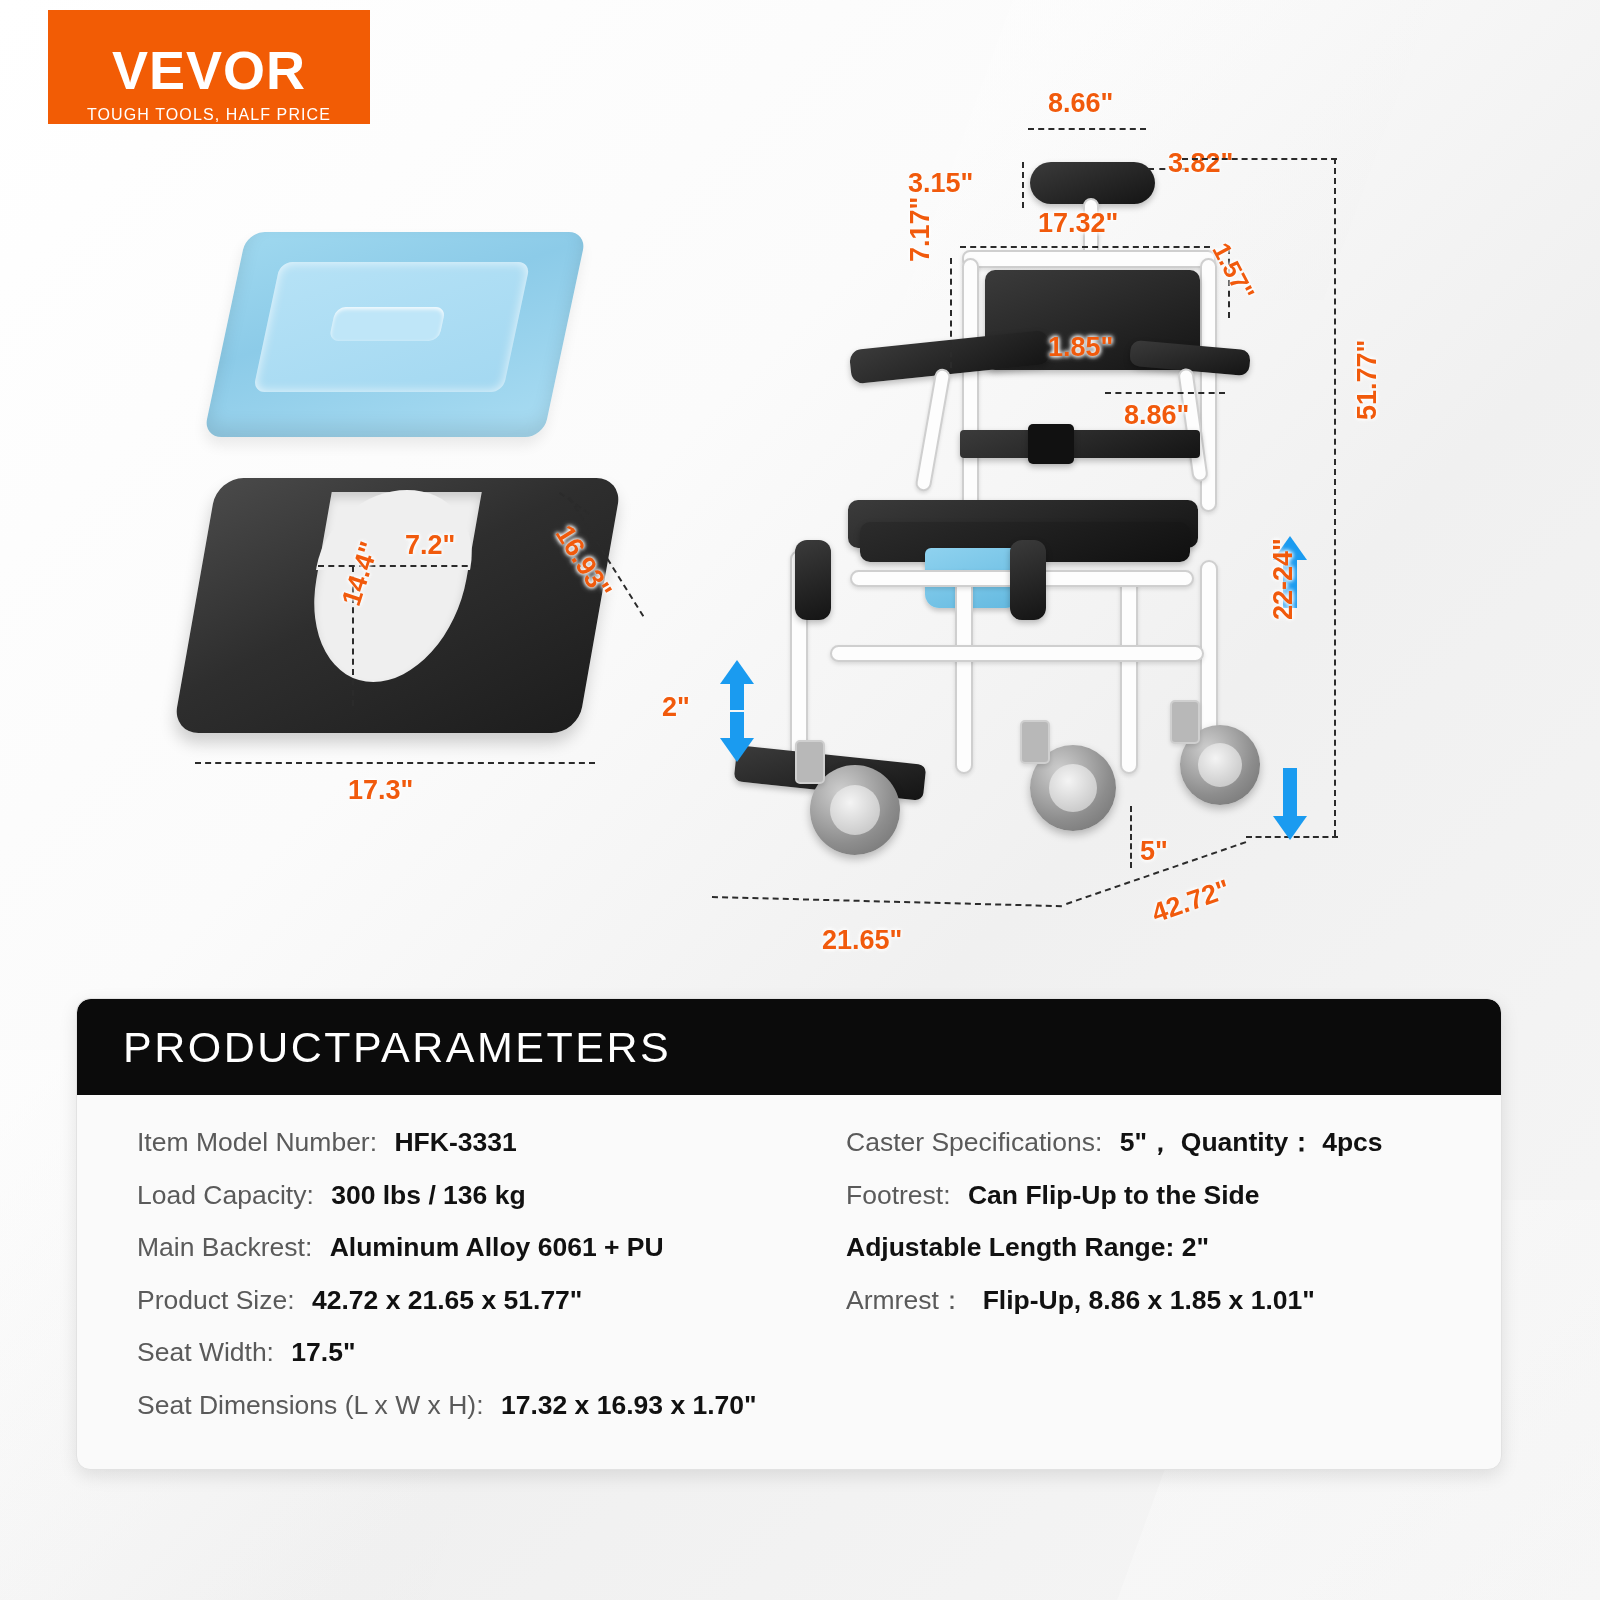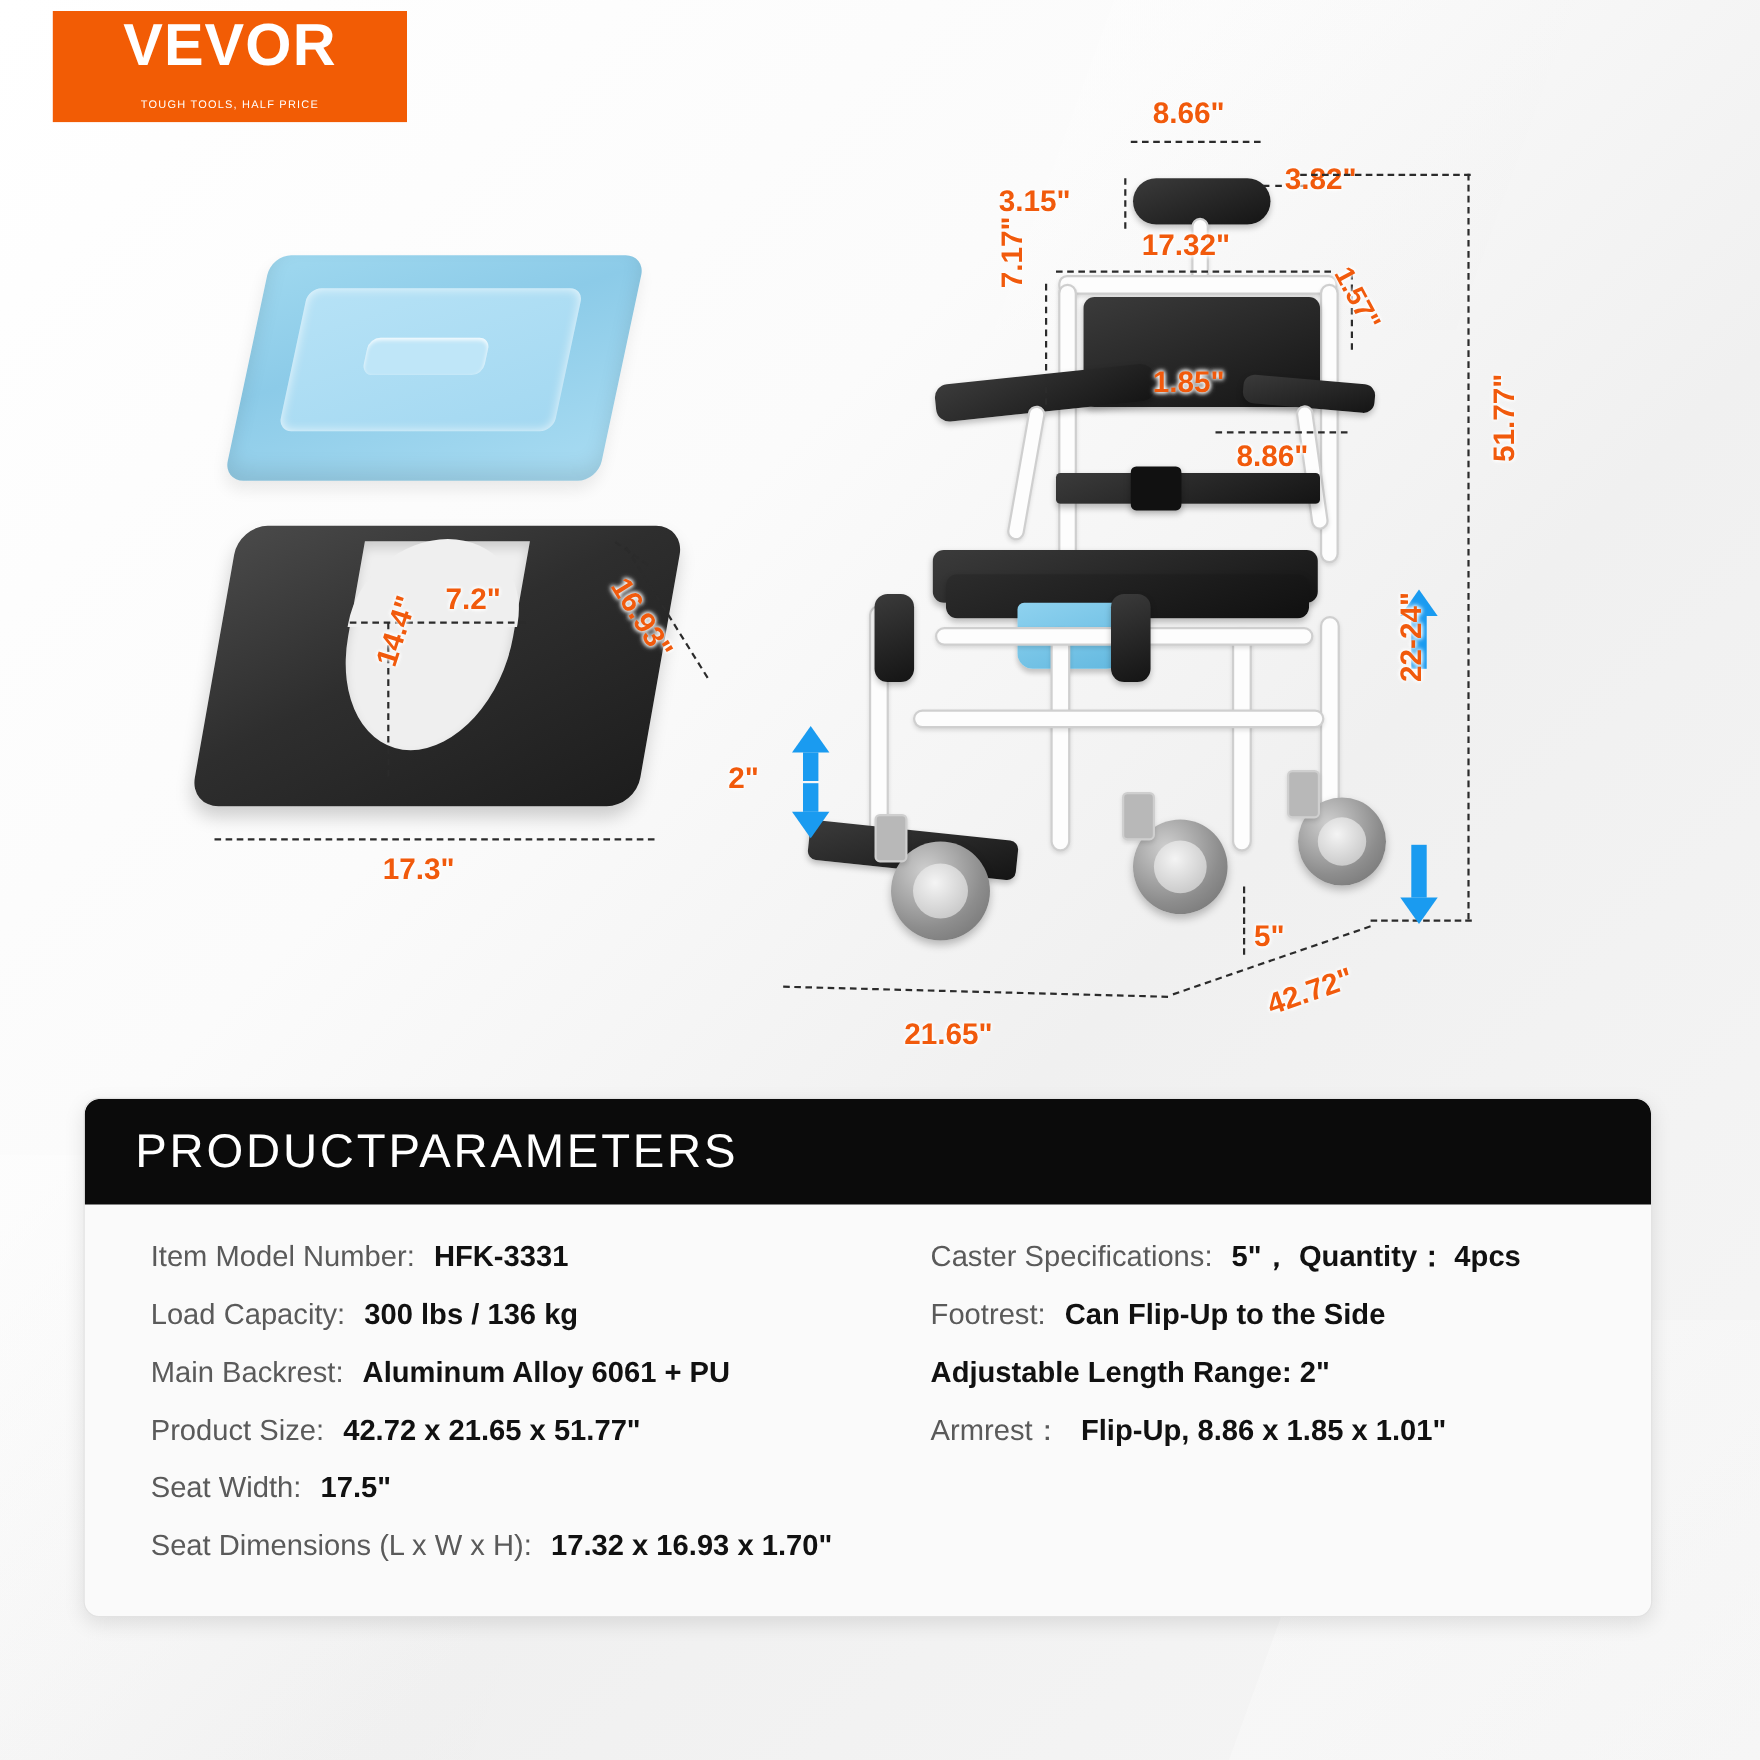--- a/index.html
+++ b/index.html
@@ -16,30 +16,30 @@
       linear-gradient(135deg,#ffffff 0%,#fbfbfb 35%,#f0f0f0 60%,#f6f6f6 100%);
   }
   .bg-streak{
     position:absolute;
     background:linear-gradient(120deg, rgba(255,255,255,0.85), rgba(230,230,230,0.2));
     transform:skewX(-20deg);
     pointer-events:none;
   }
   
   .logo{
-    position:absolute;left:48px;top:10px;width:322px;height:101px;
+    position:absolute;left:48px;top:10px;width:322px;height:114px;
     background:#f25c05;
-    display:flex;flex-direction:column;align-items:center;justify-content:flex-start;
+    display:flex;flex-direction:column;align-items:center;justify-content:flex-end;
   }
   .logo .brand{
     color:#fff;font-weight:bold;font-size:54px;letter-spacing:1px;line-height:1;
     margin-top:4px;
   }
   .logo .tag{
-    color:#fff;font-size:10px;letter-spacing:1.1px;margin-top:22px;
+    color:#fff;font-size:16px;letter-spacing:1.1px;margin-top:9px;
   }
   
   .dim{
     position:absolute;
     color:#f15a0c;
     font-weight:bold;
     font-size:27px;
     white-space:nowrap;
     text-shadow:0 0 4px #fff,0 0 4px #fff,0 0 6px #fff;
   }

